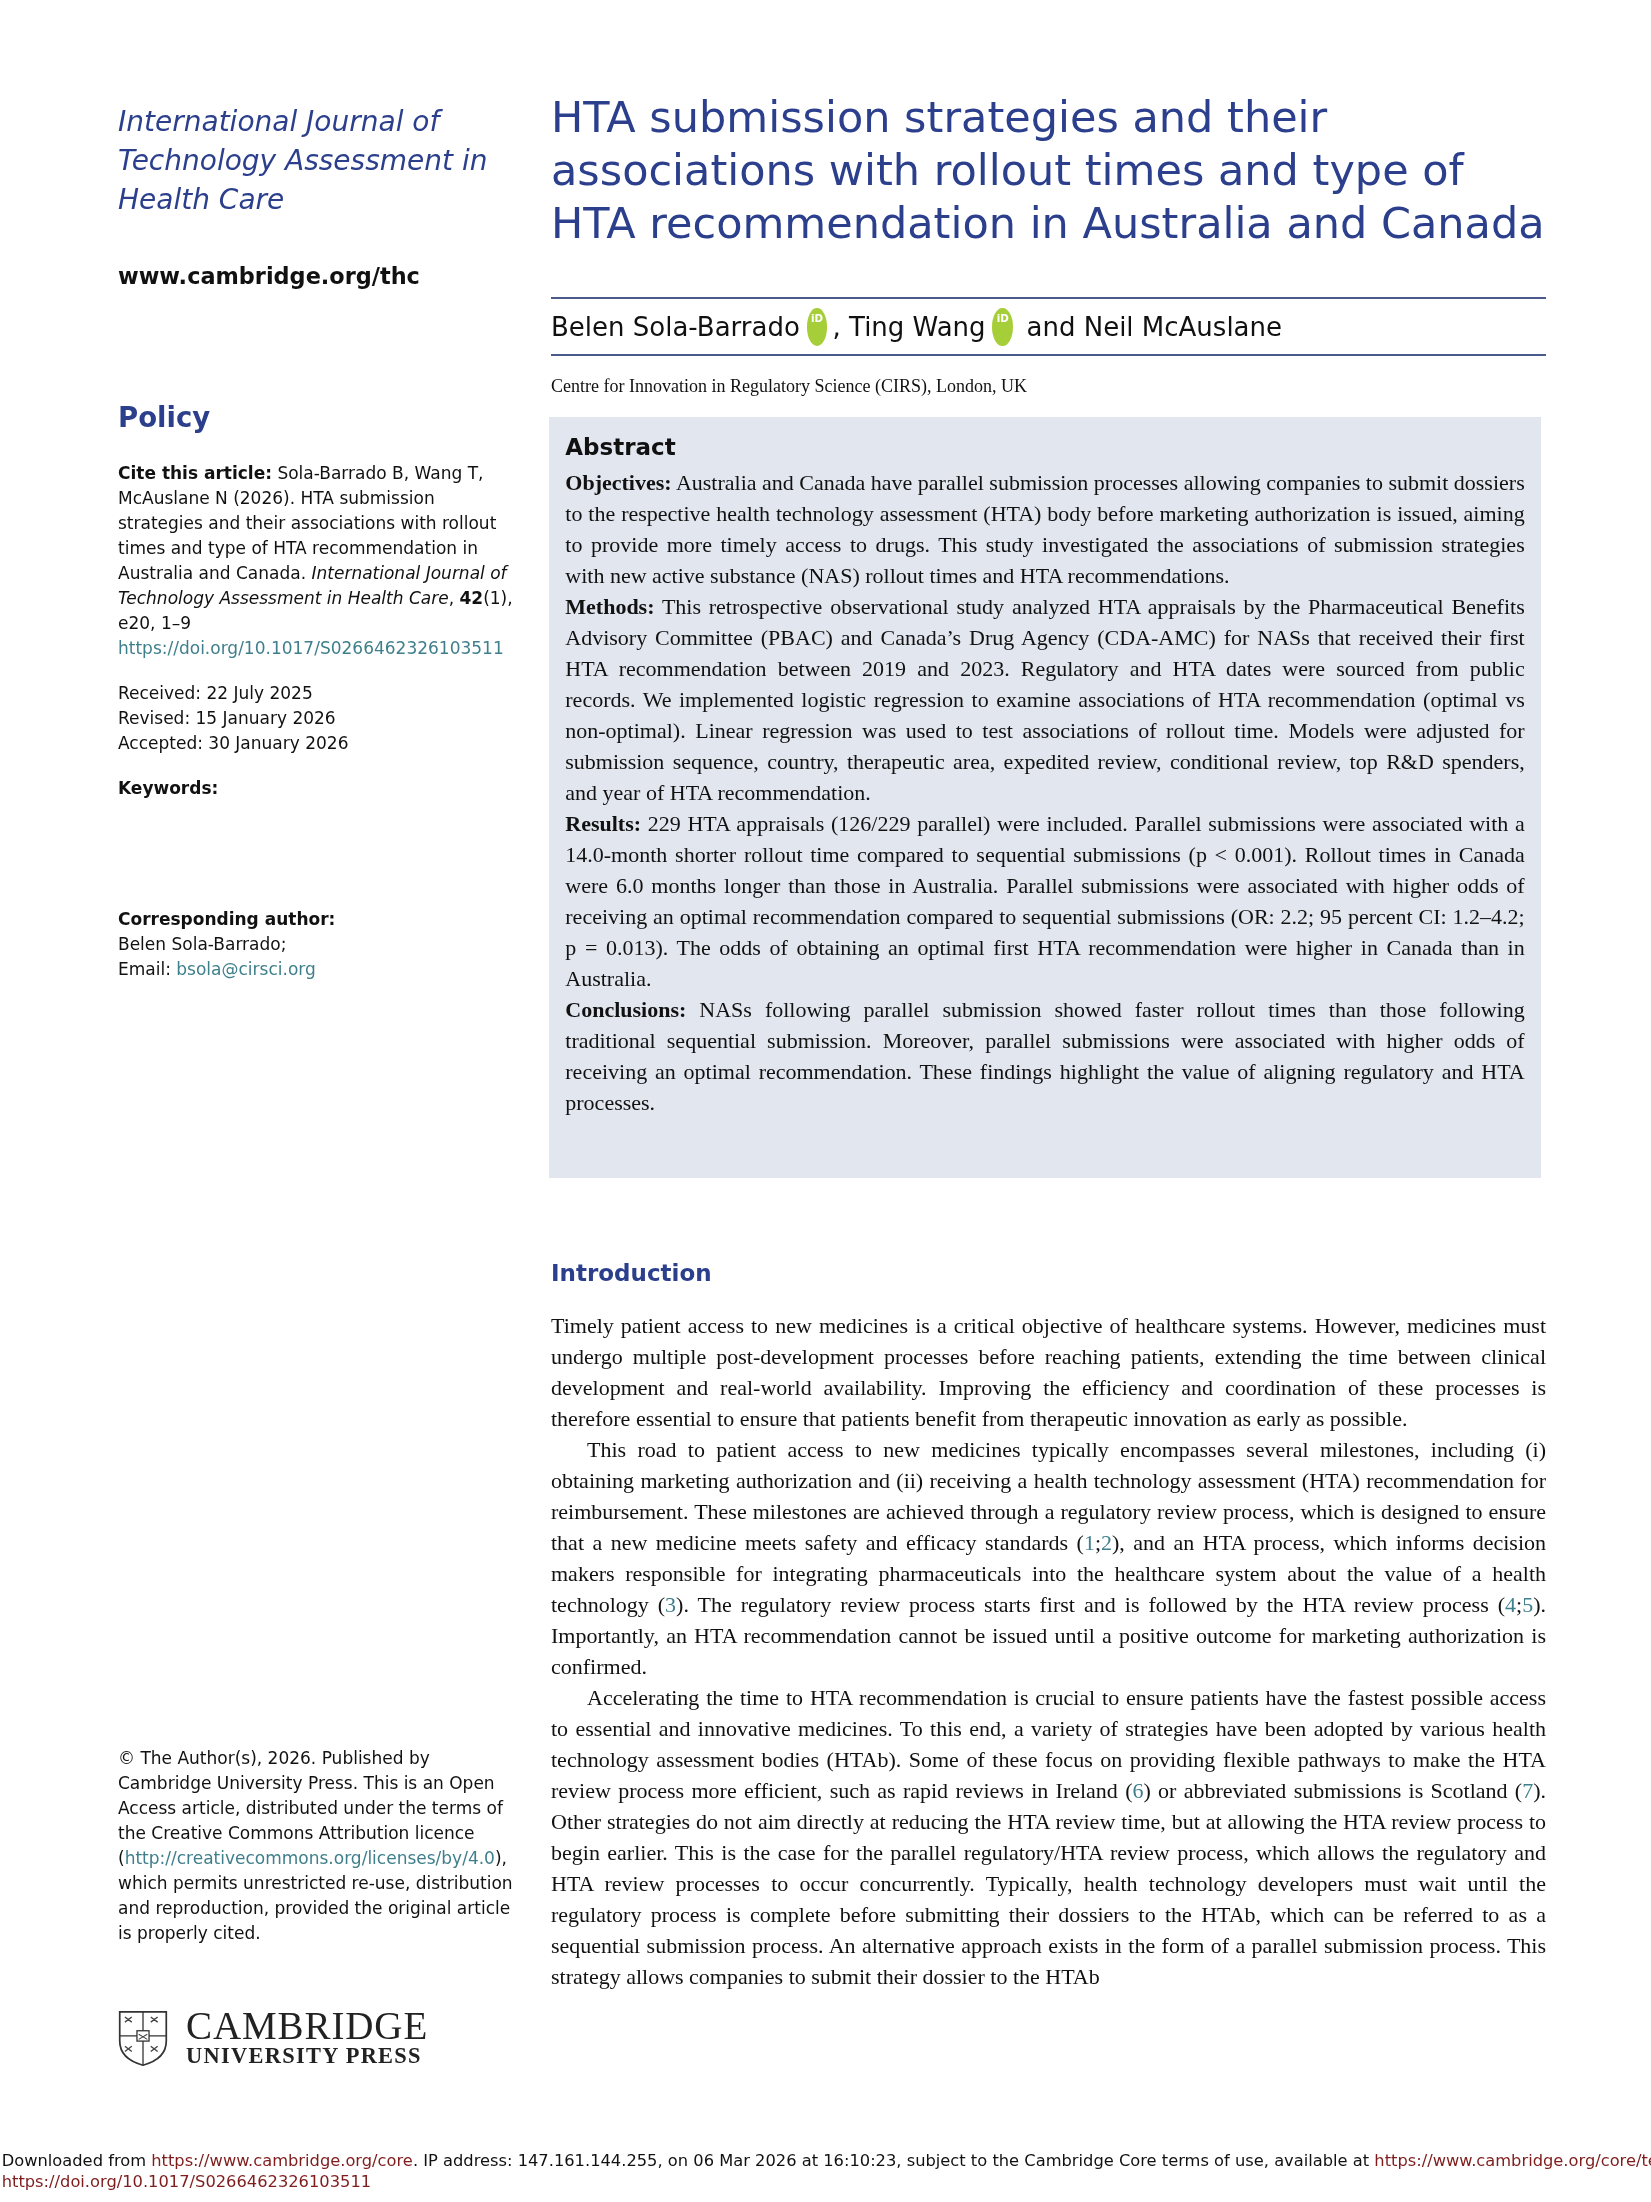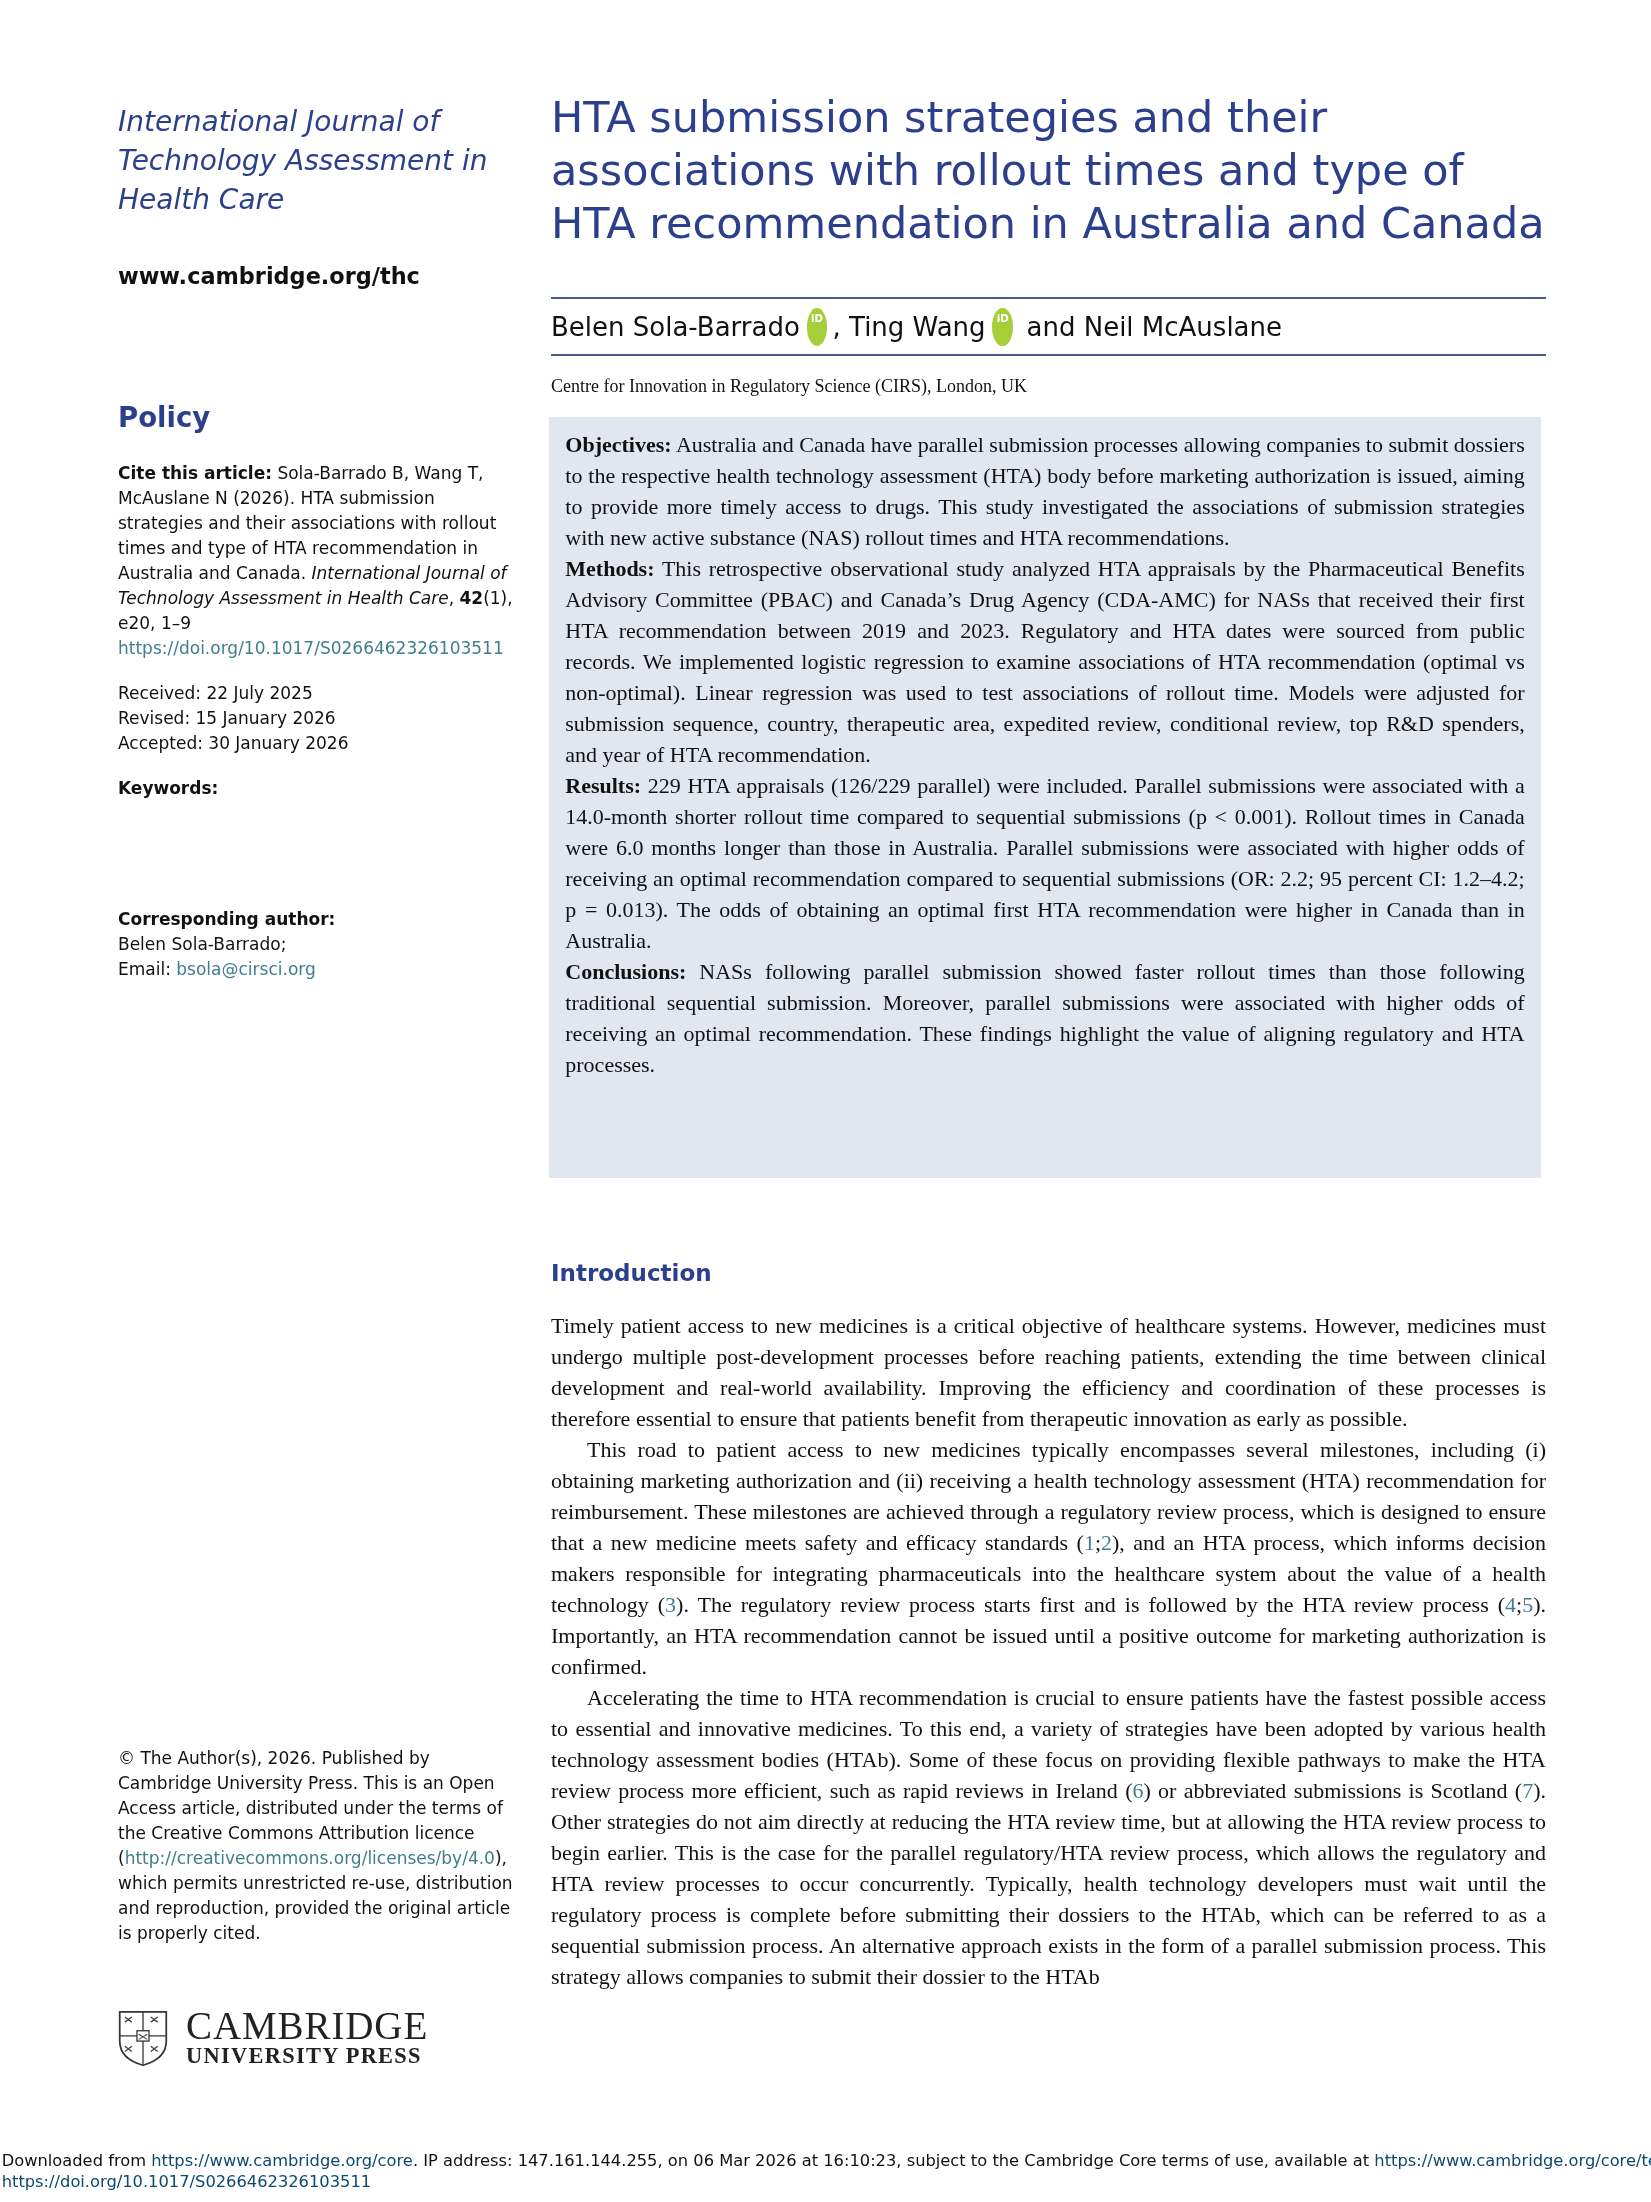--- a/index.html
+++ b/index.html
@@ -42,21 +42,21 @@
     .abs-para b { font-weight: bold; }
 
     #intro-heading { left: 551px; top: 1260px; font-size: 23px; font-weight: bold; color: #2b3f8c; }
     #intro-body { left: 551px; top: 1310px; width: 995px; }
     .body-para { margin: 0; font-size: 22px; line-height: 31px; text-align: justify; color: #111; }
     .body-para.indent { text-indent: 36px; }
     .ref { color: #3f7f8c; }
 
     
     #footer { left: 0; top: 2151px; width: 1652px; font-size: 16.3px; line-height: 20.6px; color: #111; }
-    #footer .link { color: #0c4a6e; }
+    #footer .link { color: #7f1d1d; }
   </style>
 </head>
 <body>
 
 <div id="journal-title" class="abs sans">International Journal of Technology Assessment in Health Care</div>
 <a id="journal-url" class="abs sans">www.cambridge.org/thc</a>
 
 <div id="article-type" class="abs sans">Policy</div>
 
 <div id="cite-block" class="abs side sans">
@@ -108,20 +108,21 @@
   <span style="white-space:pre;">, </span>
   <span>Ting Wang</span>
   <span class="orcid">iD</span>
   <span style="white-space:pre;"> and </span>
   <span>Neil McAuslane</span>
 </div>
 <div id="rule-2" class="abs rule"></div>
 <div id="affiliation" class="abs serif">Centre for Innovation in Regulatory Science (CIRS), London, UK</div>
 
 <section id="abstract-box" class="abs">
+  <div id="abstract-heading" class="sans">Abstract</div>
   <p class="abs-para serif"><b>Objectives:</b><span> Australia and Canada have parallel submission processes allowing companies to submit dossiers to the respective health technology assessment (HTA) body before marketing authorization is issued, aiming to provide more timely access to drugs. This study investigated the associations of submission strategies with new active substance (NAS) rollout times and HTA recommendations.</span></p>
   <p class="abs-para serif"><b>Methods:</b><span> This retrospective observational study analyzed HTA appraisals by the Pharmaceutical Benefits Advisory Committee (PBAC) and Canada’s Drug Agency (CDA-AMC) for NASs that received their first HTA recommendation between 2019 and 2023. Regulatory and HTA dates were sourced from public records. We implemented logistic regression to examine associations of HTA recommendation (optimal vs non-optimal). Linear regression was used to test associations of rollout time. Models were adjusted for submission sequence, country, therapeutic area, expedited review, conditional review, top R&amp;D spenders, and year of HTA recommendation.</span></p>
   <p class="abs-para serif"><b>Results:</b><span> 229 HTA appraisals (126/229 parallel) were included. Parallel submissions were associated with a 14.0-month shorter rollout time compared to sequential submissions (p &lt; 0.001). Rollout times in Canada were 6.0 months longer than those in Australia. Parallel submissions were associated with higher odds of receiving an optimal recommendation compared to sequential submissions (OR: 2.2; 95 percent CI: 1.2–4.2; p = 0.013). The odds of obtaining an optimal first HTA recommendation were higher in Canada than in Australia.</span></p>
   <p class="abs-para serif"><b>Conclusions:</b><span> NASs following parallel submission showed faster rollout times than those following traditional sequential submission. Moreover, parallel submissions were associated with higher odds of receiving an optimal recommendation. These findings highlight the value of aligning regulatory and HTA processes.</span></p>
 </section>
 
 <h2 id="intro-heading" class="abs sans" style="margin:0;">Introduction</h2>
 
 <div id="intro-body" class="abs serif">
   <p class="body-para">Timely patient access to new medicines is a critical objective of healthcare systems. However, medicines must undergo multiple post-development processes before reaching patients, extending the time between clinical development and real-world availability. Improving the efficiency and coordination of these processes is therefore essential to ensure that patients benefit from therapeutic innovation as early as possible.</p>

